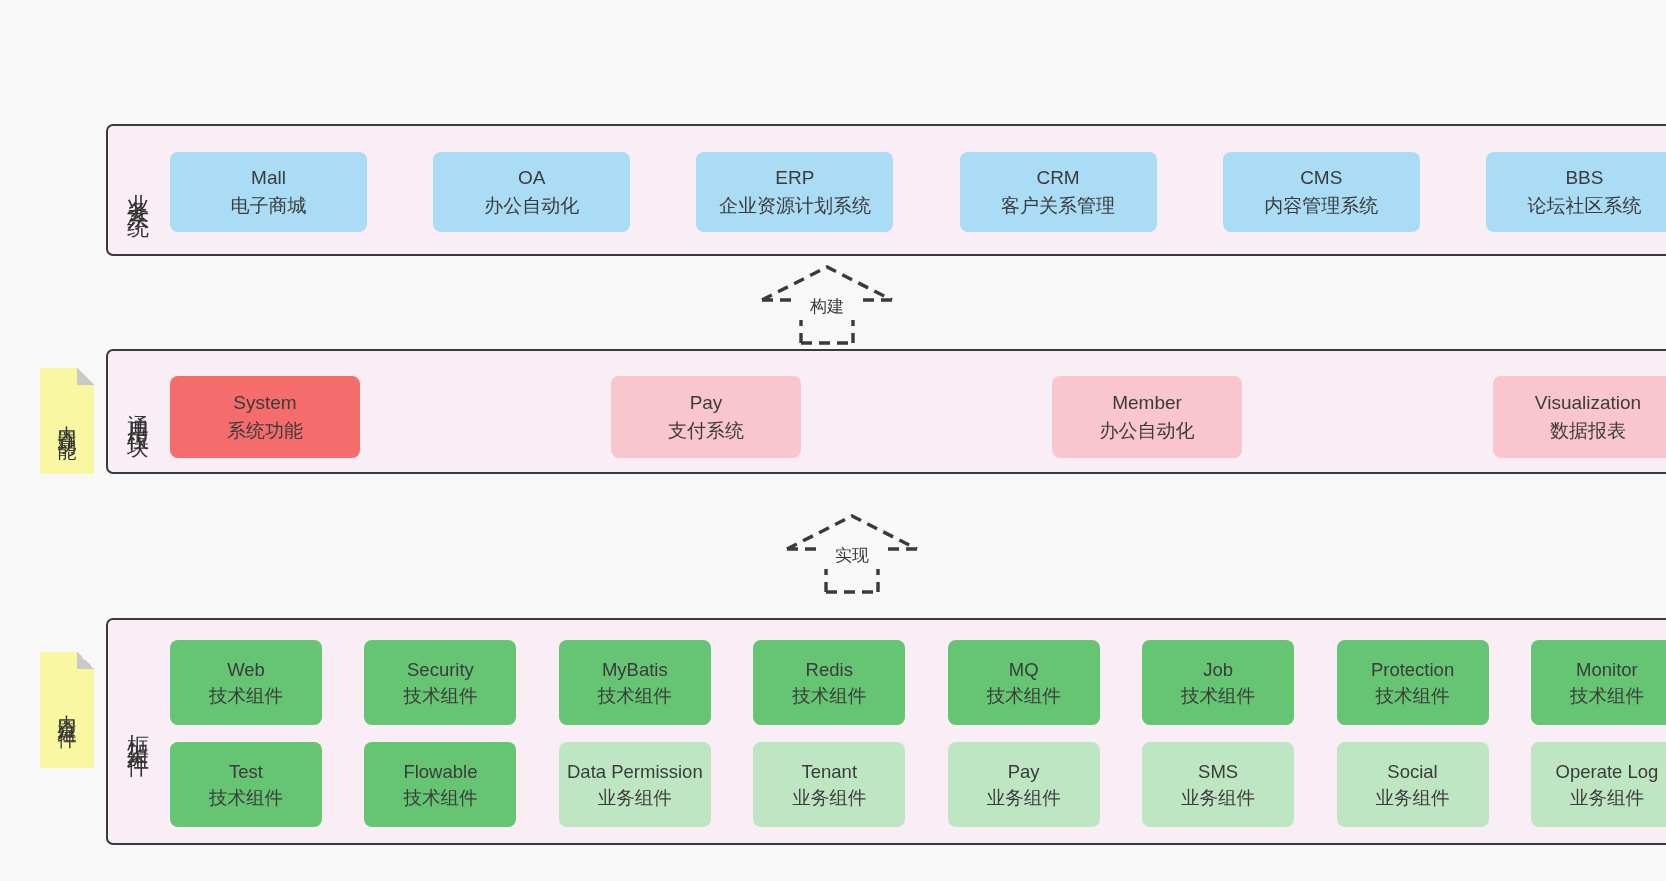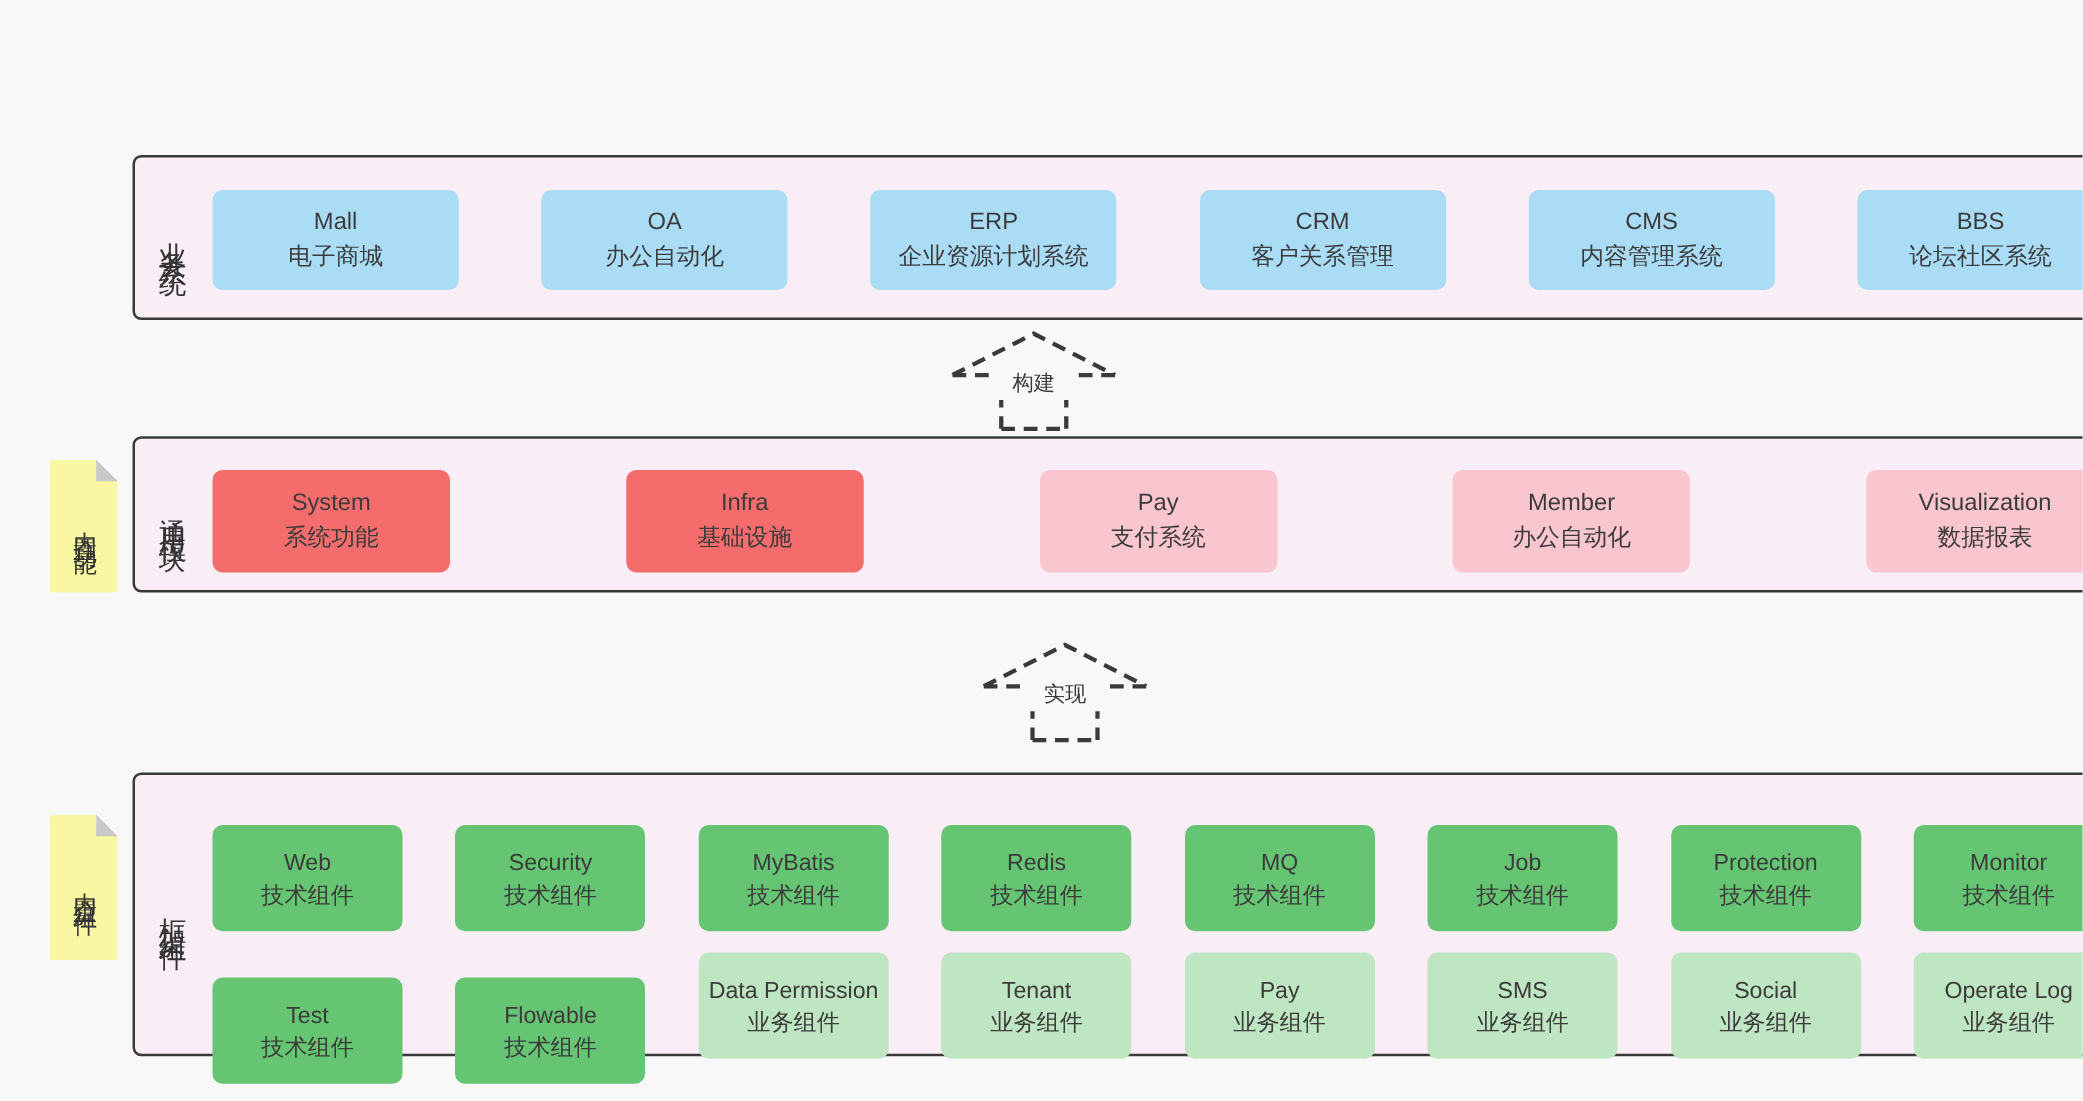--- a/index.html
+++ b/index.html
@@ -62,21 +62,21 @@
     color:#3b3b3b;
     line-height:1.5;
   }
   #section-business  .card { width:197px; height:80px; font-size:19px; }
   #section-common    .card { width:190px; height:82px; font-size:19px; }
   #section-framework .card { width:152px; height:85px; font-size:18.5px; line-height:1.38; }
 
   .card.blue       { background: var(--blue, #aadcf6); }
   .card.red        { background: var(--red, #f56c6c); }
   .card.pink       { background: var(--pink, #f9c5cf); }
-  .card.green      { background: var(--green, #65c573); margin-top: 20px; }
+  .card.green      { background: var(--green, #65c573); }
   .card.lightgreen { background: var(--lightgreen, #bfe6c3); }
 
   
   .sticky {
     position:absolute;
     left:40px; width:54px;
     background: var(--sticky, #f9f7a1);
     z-index:1;
     display:flex; align-items:center; justify-content:center;
     border-radius:1px;
@@ -162,24 +162,20 @@
   <div class="section" id="section-common">
     <div class="section-label">
       <span class="v-text">通用模块</span>
     </div>
     <div class="cards-area">
         <div class="card-row">
           <div class="card red">
             <div class="card-title">System</div>
             <div class="card-subtitle">系统功能</div>
           </div>
-          <div class="card red">
-            <div class="card-title">Infra</div>
-            <div class="card-subtitle">基础设施</div>
-          </div>
           <div class="card pink">
             <div class="card-title">Pay</div>
             <div class="card-subtitle">支付系统</div>
           </div>
           <div class="card pink">
             <div class="card-title">Member</div>
             <div class="card-subtitle">办公自动化</div>
           </div>
           <div class="card pink">
             <div class="card-title">Visualization</div>

